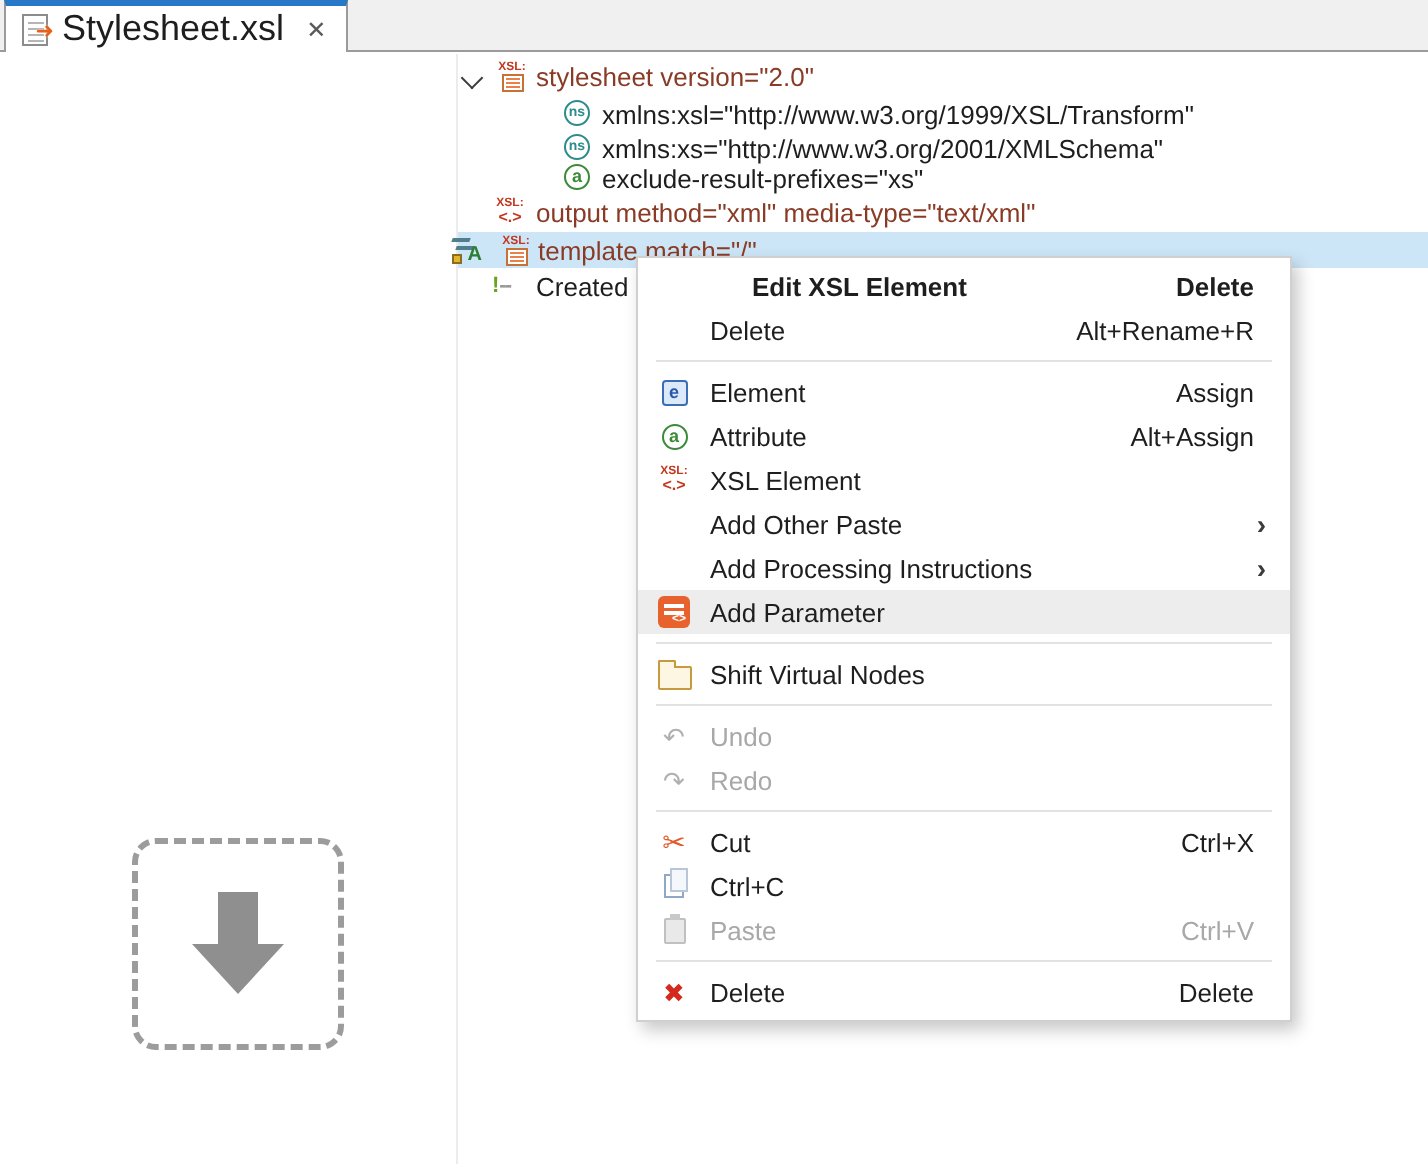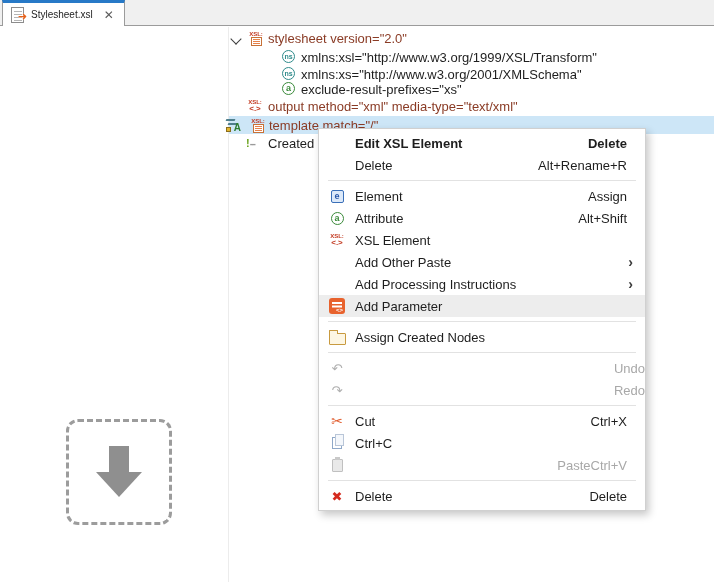--- a/index.html
+++ b/index.html
@@ -9,21 +9,21 @@
     font-size:13px;color:#1e1e1e;
   }
   
   .tabbar{position:absolute;left:0;top:0;width:714px;height:26px;background:#f0f0f0;border-bottom:1px solid #9b9b9b;box-sizing:border-box;}
   .tab{position:absolute;left:2px;top:0;height:26px;background:#ffffff;border-top:3px solid #2779c7;
        border-left:1px solid #9b9b9b;border-right:1px solid #9b9b9b;box-sizing:border-box;
        display:flex;align-items:center;gap:7px;padding:0 10px 0 8px;z-index:3;}
   .doc-icon{width:13px;height:16px;background:#fff;border:1px solid #8c8c8c;position:relative;box-sizing:border-box;}
   .doc-icon::before{content:"";position:absolute;left:2px;top:3px;width:8px;height:1px;background:#b5b5b5;box-shadow:0 3px 0 #b5b5b5,0 6px 0 #b5b5b5,0 9px 0 #b5b5b5;}
   .doc-arrow{position:absolute;right:-4px;top:3px;color:#e8611a;font-size:11px;font-weight:bold;line-height:1;text-shadow:0 0 1px #fff;}
-  .tab-label{font-size:10px;color:#1e1e1e;}
+  .tab-label{font-size:18px;color:#1e1e1e;}
   .tab-close{color:#5a5a5a;font-size:12px;margin-left:4px;cursor:pointer;}
   
   .gutter-line{position:absolute;left:228px;top:27px;width:1px;height:555px;background:#ececec;}
   
   .trow{position:absolute;height:18px;display:flex;align-items:center;white-space:nowrap;left:0;width:714px;}
   .trow .ttext{font-size:13px;}
   .brown{color:#8a3b25;}
   .blacktxt{color:#1e1e1e;}
   .sel-row{background:#cde6f7;}
   .expander{position:absolute;left:232px;top:6px;width:7px;height:7px;border-right:1.6px solid #3c3c3c;border-bottom:1.6px solid #3c3c3c;transform:rotate(45deg);}
@@ -51,22 +51,22 @@
   .drop-arrow .head{width:0;height:0;border-left:23px solid transparent;border-right:23px solid transparent;border-top:25px solid #8f8f8f;}
   
   .menu{position:absolute;left:318px;top:128px;width:328px;background:#ffffff;border:1px solid #d0d0d0;
         box-shadow:3px 4px 8px rgba(0,0,0,0.22);box-sizing:border-box;padding:3px 0;z-index:10;}
   .mi{height:22px;display:flex;align-items:center;cursor:default;}
   .mi.hl{background:#ededed;}
   .mi .mico{width:36px;display:flex;align-items:center;justify-content:center;flex:0 0 36px;}
   .mi .mlabel{flex:1;font-size:13px;color:#1e1e1e;}
   .mi .mshort{font-size:13px;color:#1e1e1e;padding-right:18px;}
   .mi .msub{font-size:14px;color:#3c3c3c;padding-right:12px;font-weight:bold;}
-  .mi.bold .mlabel,.mi.bold .mshort{font-weight:bold;}
-  .mi.disabled .mlabel,.mi.disabled .mshort{color:#a8a8a8;text-align:right;}
+  .mi.bold .mlabel,.mi.bold .mshort{font-weight:bold;margin-left:21px;}
+  .mi.disabled .mlabel,.mi.disabled .mshort{color:#a8a8a8;}
   .msep{height:1px;background:#e2e2e2;margin:4px 9px;}
   
   .el-ic{width:13px;height:13px;border:1.4px solid #3a6fb8;background:#dce9f9;color:#2a57a8;font-size:9px;font-weight:bold;display:flex;align-items:center;justify-content:center;font-style:normal;line-height:1;box-sizing:border-box;border-radius:2px;}
   .mcircle{position:static;}
   .mxsl{display:flex;flex-direction:column;align-items:center;line-height:1;}
   .param-ic{width:16px;height:16px;background:#e8622d;border-radius:3px;position:relative;}
   .param-ic::before{content:"";position:absolute;left:3px;top:4px;width:10px;height:1.5px;background:#fff;box-shadow:0 3.5px 0 #fff;}
   .param-ic::after{content:"<>";position:absolute;right:2px;bottom:1px;font-size:6px;color:#fff;font-weight:bold;line-height:1;}
   .folder-ic{width:15px;height:10px;border:1.5px solid #c89a3f;background:#fdf6e3;border-radius:1px;position:relative;margin-top:3px;}
   .folder-ic::before{content:"";position:absolute;left:-1px;top:-4px;width:7px;height:3px;border:1.5px solid #c89a3f;border-bottom:none;background:#fdf6e3;border-radius:1px 1px 0 0;}
@@ -174,21 +174,21 @@
           <i class="el-ic">e</i>
         </span>
       <span class="mlabel">Element</span>
       <span class="mshort">Assign</span>
     </div>
     <div class="mi">
       <span class="mico">
           <i class="circle-icon a-ic mcircle">a</i>
         </span>
       <span class="mlabel">Attribute</span>
-      <span class="mshort">Alt+Shift</span>
+      <span class="mshort">Alt+Assign</span>
     </div>
     <div class="mi">
       <span class="mico">
         <span class="mxsl">
           <i class="xsl-top">XSL:</i>
           <i class="xsl-angle">&lt;.&gt;</i>
         </span>
       </span>
       <span class="mlabel">XSL Element</span>
       <span class="mshort"></span>
@@ -209,21 +209,21 @@
         </span>
       <span class="mlabel">Add Parameter</span>
     </div>
 
     <div class="msep"></div>
 
     <div class="mi">
       <span class="mico">
           <span class="folder-ic"></span>
         </span>
-      <span class="mlabel">Assign Created Nodes</span>
+      <span class="mlabel">Shift Virtual Nodes</span>
     </div>
 
     <div class="msep"></div>
 
     <div class="mi disabled">
       <span class="mico">
           <i class="undo-ic">↶</i>
         </span>
       <span class="mlabel">Undo</span>
     </div>

